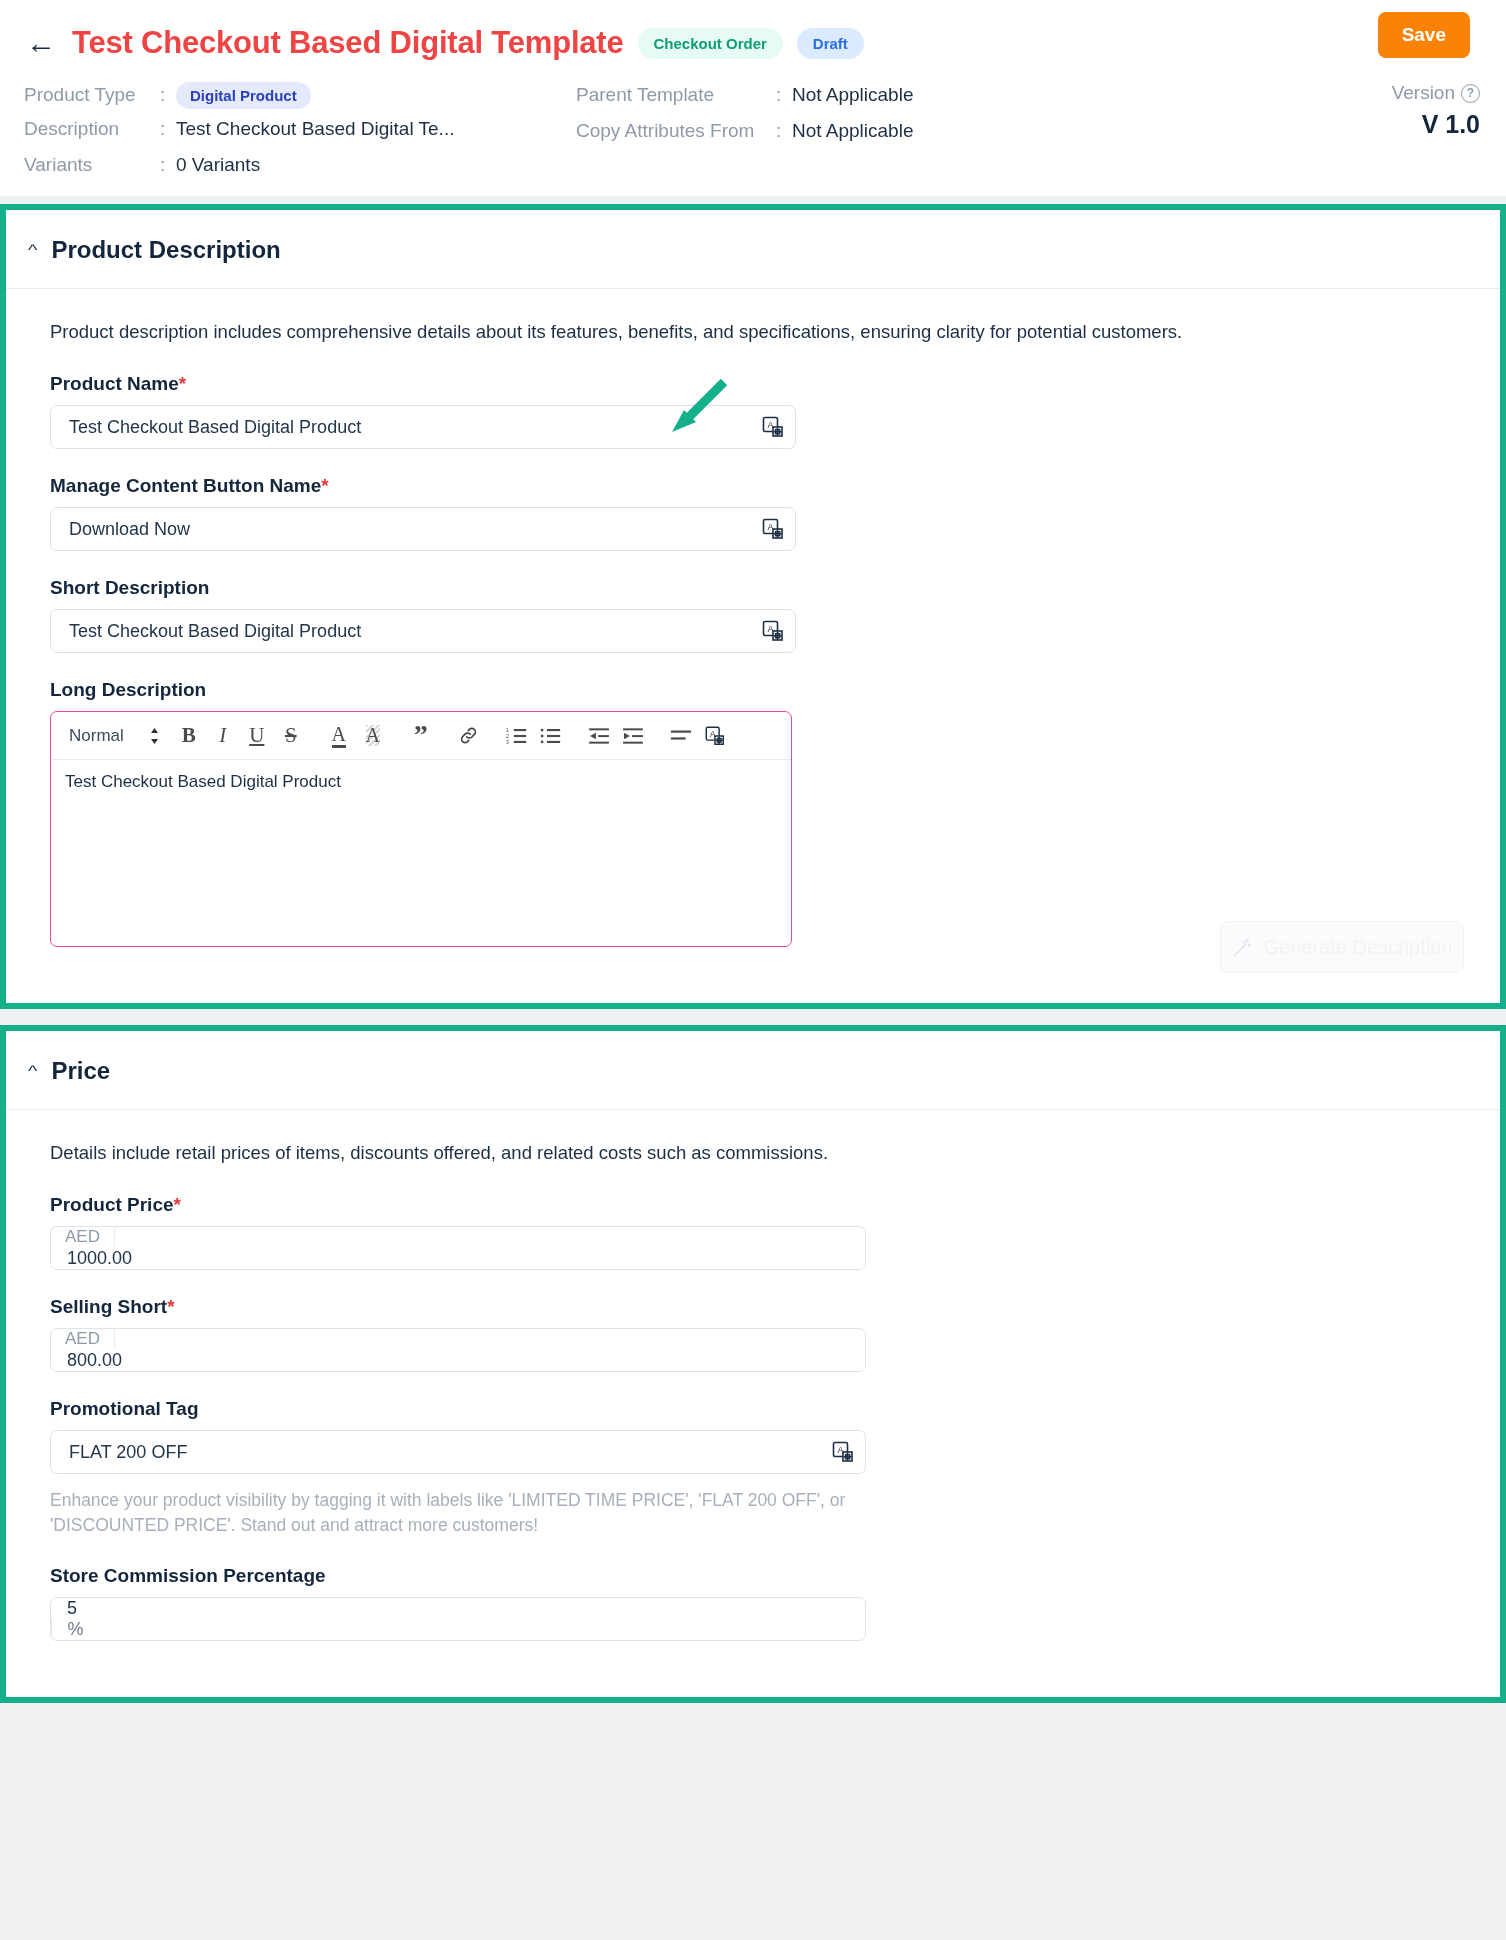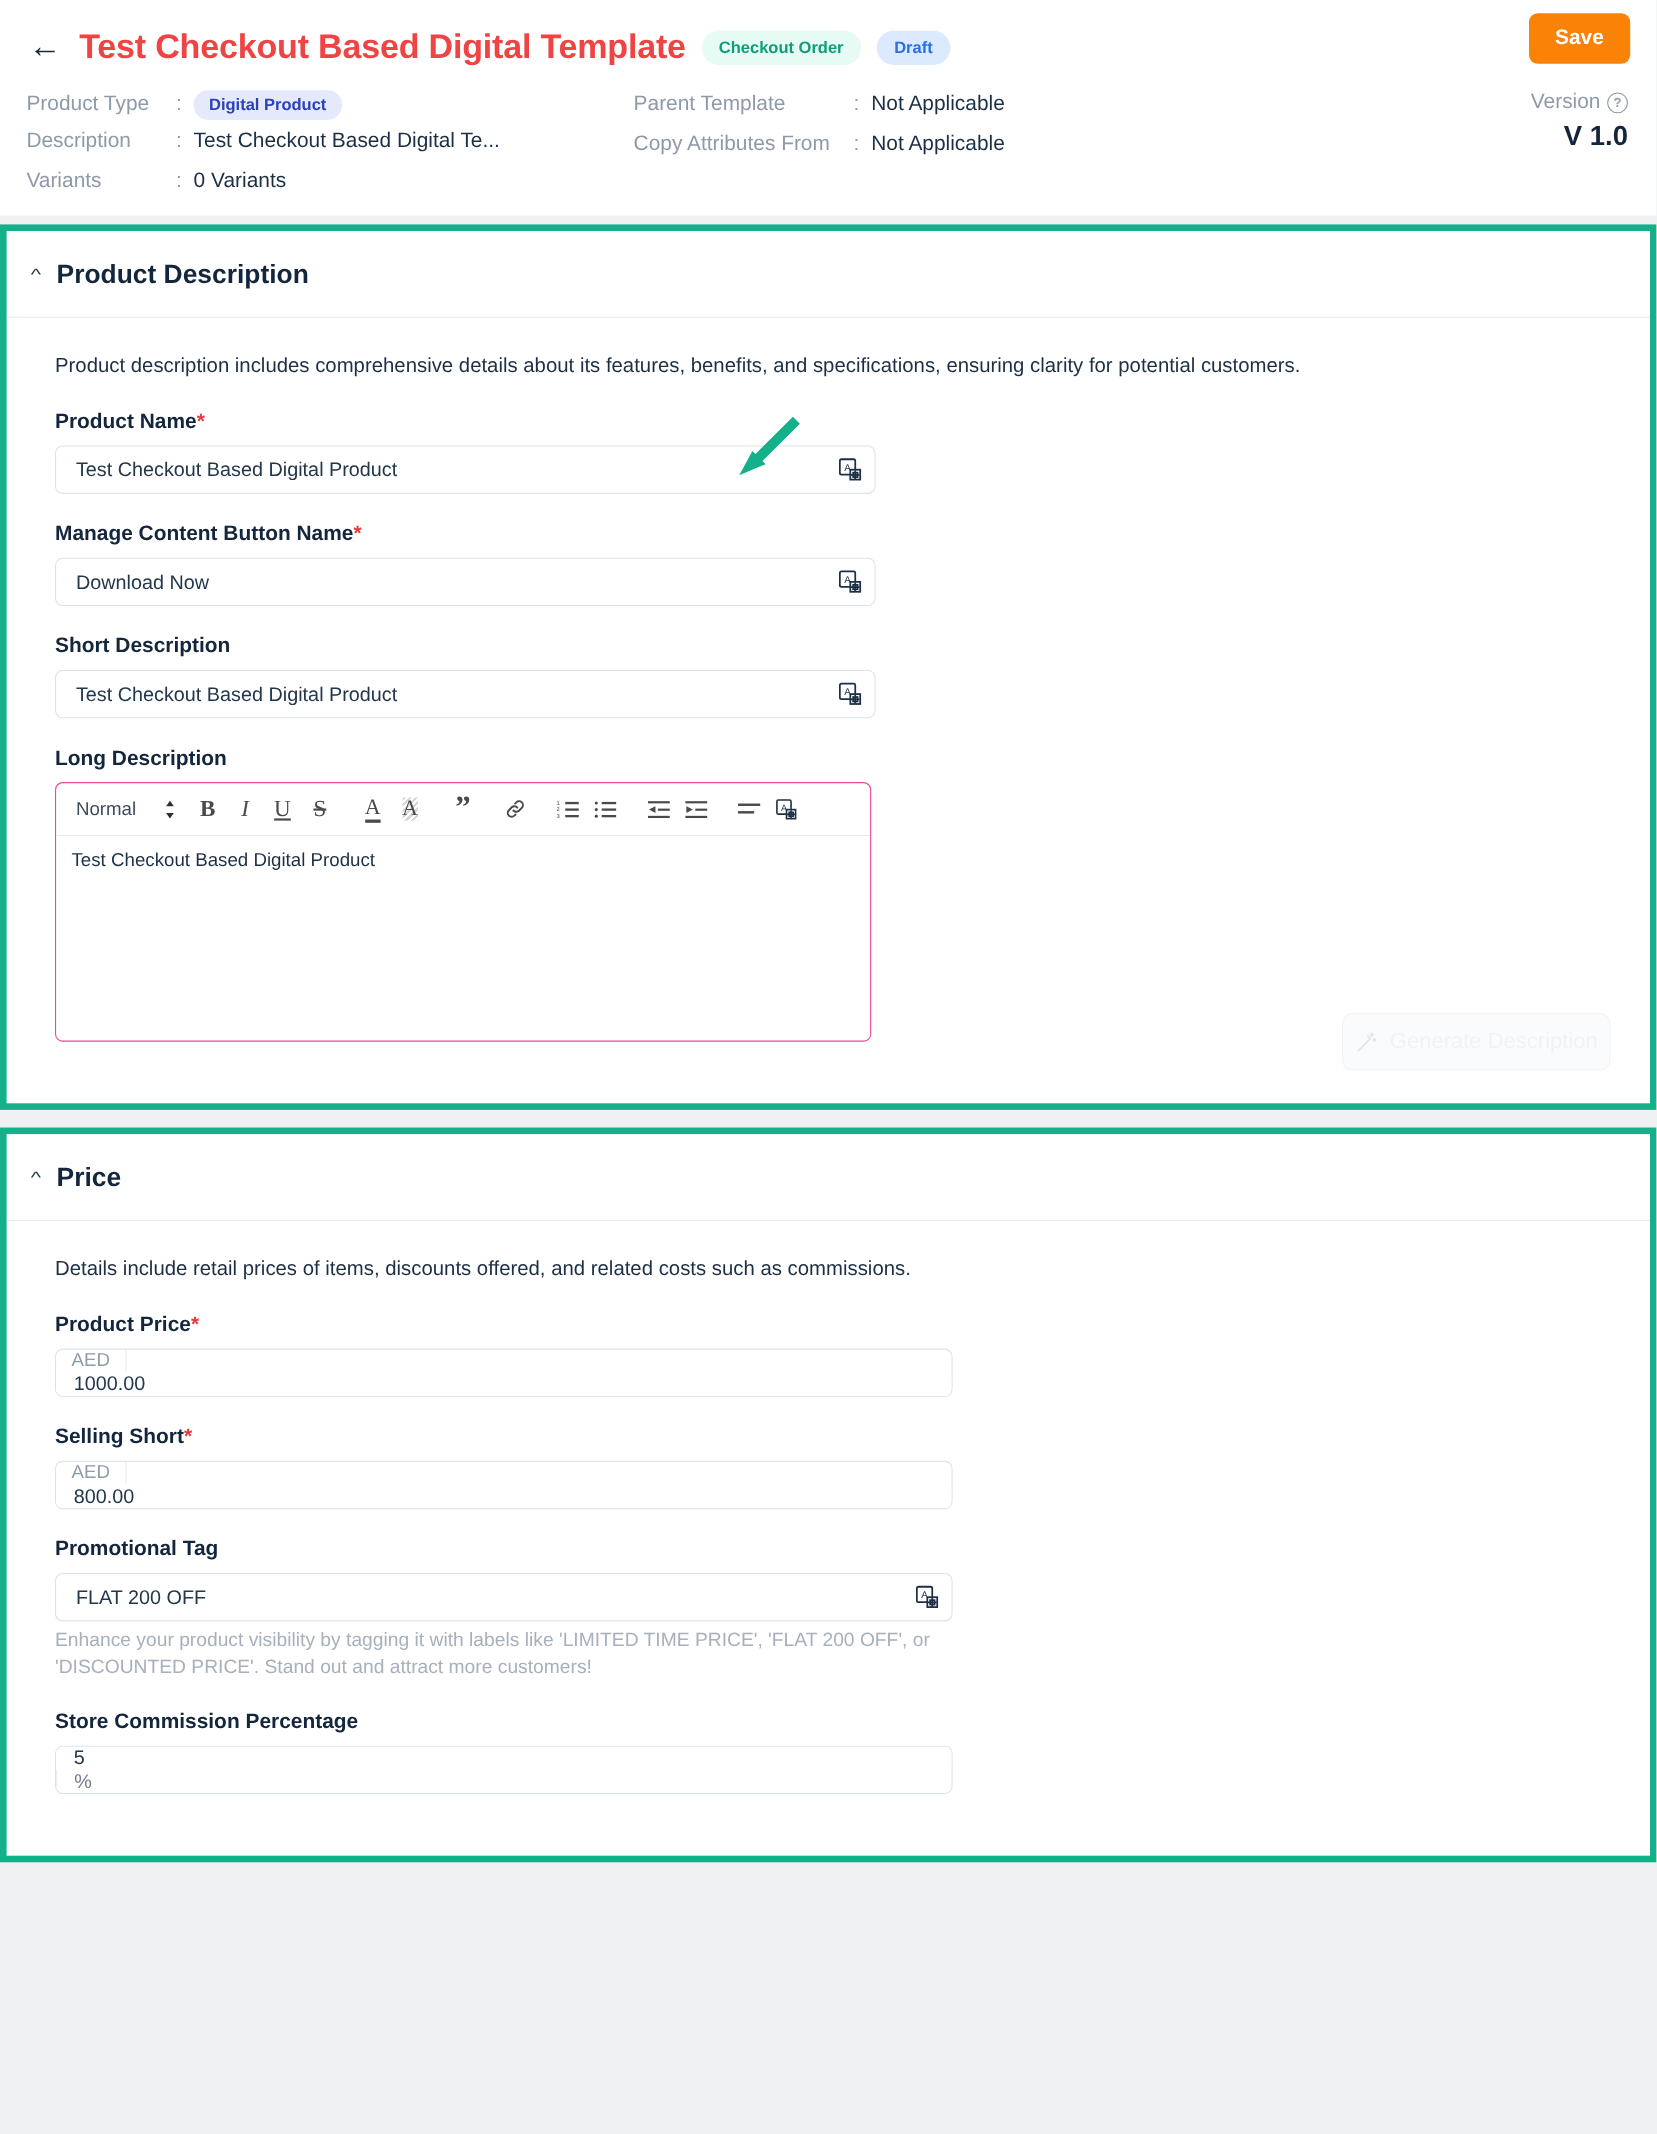--- a/index.html
+++ b/index.html
@@ -47,21 +47,21 @@
     font-size: 15px;
     font-weight: bold;
     border-radius: 16px;
     padding: 7px 16px;
     white-space: nowrap;
   }
   .badge-checkout { background:#e6fbf4; color:#0f9d77; }
   .badge-draft { background:#dbeafe; color:#2a6fe0; }
   .save-btn {
     position: absolute;
-    right: 24px;
+    right: 36px;
     top: 12px;
     background: #f98207;
     color: #ffffff;
     border: none;
     border-radius: 8px;
     font-size: 19px;
     font-weight: bold;
     padding: 12px 24px;
     cursor: pointer;
     font-family: "Liberation Sans", sans-serif;
@@ -270,21 +270,21 @@
   .suffix-box {
     width: 48px;
     display:flex; align-items:center; justify-content:center;
     color:#6f7d8f; font-size: 18px;
     border-left: 1px solid #e8ecf1;
   }
   .promo-wrap { width: 816px; }
   .help-text {
     font-size: 17.5px;
     color:#a7b0bb;
-    margin-top: 4px;
+    margin-top: 14px;
     line-height: 1.45;
     width: 830px;
   }
 
   
   .arrow {
     position:absolute;
     width: 70px; height: 56px;
     pointer-events:none;
     z-index: 40;

